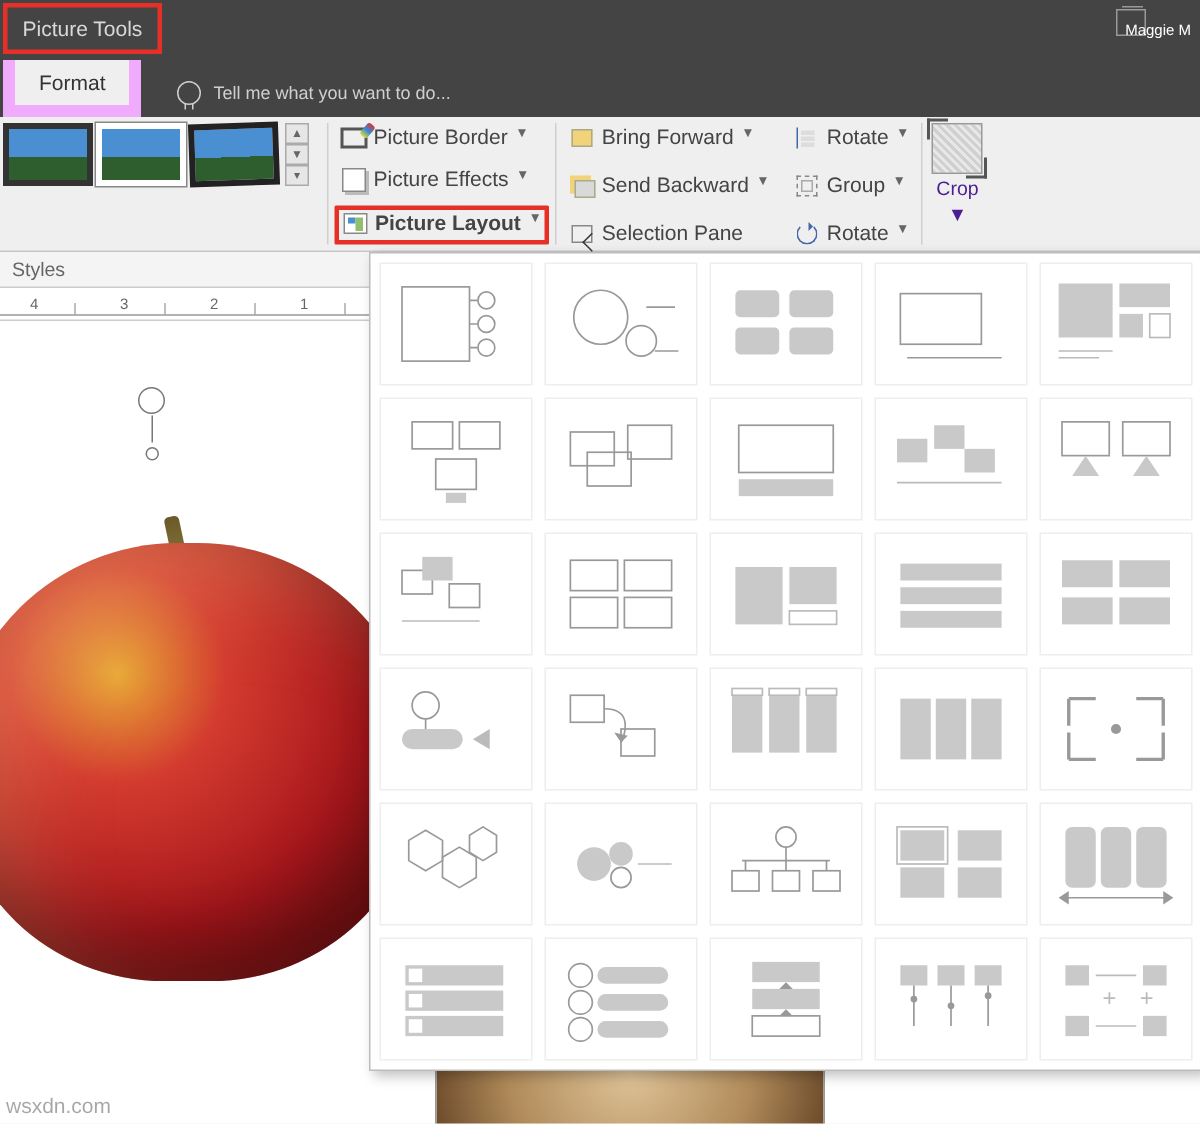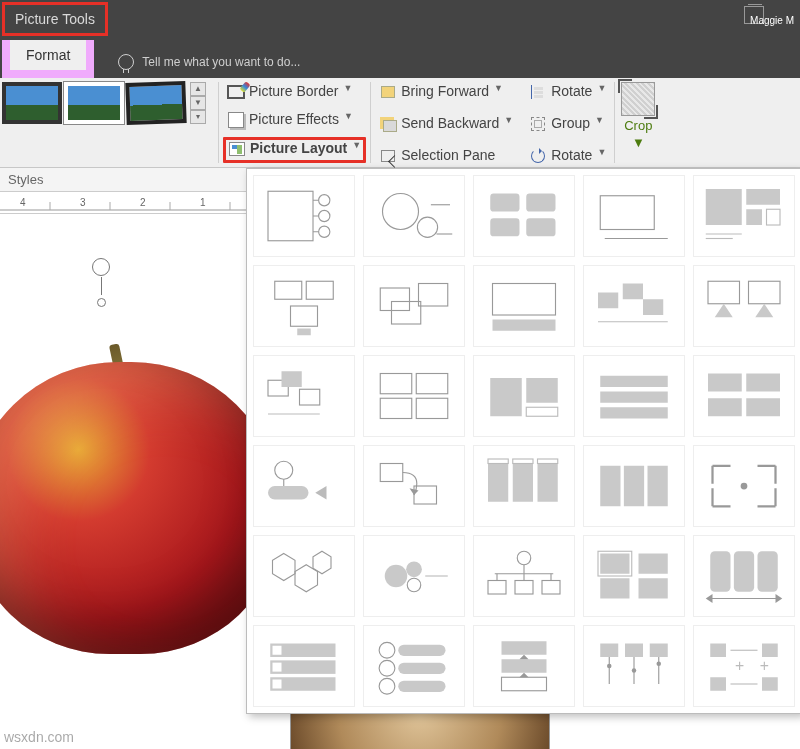--- a/index.html
+++ b/index.html
@@ -32,21 +32,21 @@
 .sep { width: 1px; background: #cfcfcf; margin: 4px 0; }
 
 .adj-group { padding: 4px 4px; display: flex; flex-direction: column; gap: 2px; }
 .rbtn { display: flex; align-items: flex-start; gap: 4px; padding: 1px 4px; font-size: 14px; color: #444; height: 26px; white-space: nowrap; cursor: default; }
 .rbtn .ico { width: 18px; height: 18px; display: inline-flex; align-items: center; justify-content: center; }
 .rbtn .dd { font-size: 9px; color: #666; margin-left: 1px; }
 .highlight { border: 3px solid #e63027; border-radius: 1px; padding: 0 2px; font-weight: bold; }
 
 .arrange-col1, .arrange-col2 { padding: 4px 4px; display: flex; flex-direction: column; gap: 12px; }
 .size-group { padding: 4px 6px; display: flex; gap: 8px; align-items: flex-start; }
-.crop-btn { display: flex; flex-direction: column; align-items: center; gap: 2px; font-size: 13px; color: #4d7c0f; }
+.crop-btn { display: flex; flex-direction: column; align-items: center; gap: 2px; font-size: 13px; color: #4c1d95; }
 .crop-ico { width: 34px; height: 34px; background: repeating-linear-gradient(45deg,#d0d0d0,#d0d0d0 2px,#e8e8e8 2px,#e8e8e8 4px); border: 1px solid #999; position: relative; }
 .crop-ico::before, .crop-ico::after { content:""; position:absolute; width:12px; height:12px; border:2px solid #555; }
 .crop-ico::before { top:-4px; left:-4px; border-right:0; border-bottom:0; }
 .crop-ico::after { bottom:-4px; right:-4px; border-left:0; border-top:0; }
 .hw { display:flex; flex-direction:column; gap: 10px; padding-top:4px; }
 .hw .rbtn { height: 22px; }
 .hw-ico { width:16px; height:16px; border:1px solid #7aa0c4; position:relative; }
 .hw-ico.h::before { content:""; position:absolute; left:-5px; top:0; bottom:0; border-left:1px solid #3a6fa3; }
 .hw-ico.h::after { content:""; position:absolute; left:-7px; top:-1px; width:0;height:0; border:3px solid transparent; border-bottom-color:#3a6fa3; }
 .hw-ico.w::before { content:""; position:absolute; top:-5px; left:0; right:0; border-top:1px solid #3a6fa3; }

